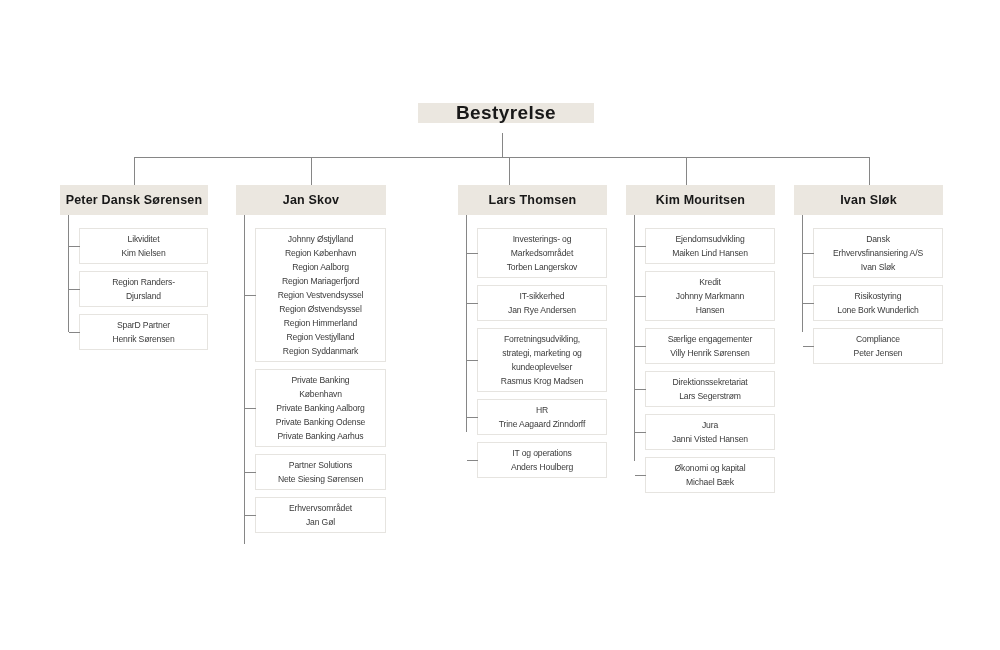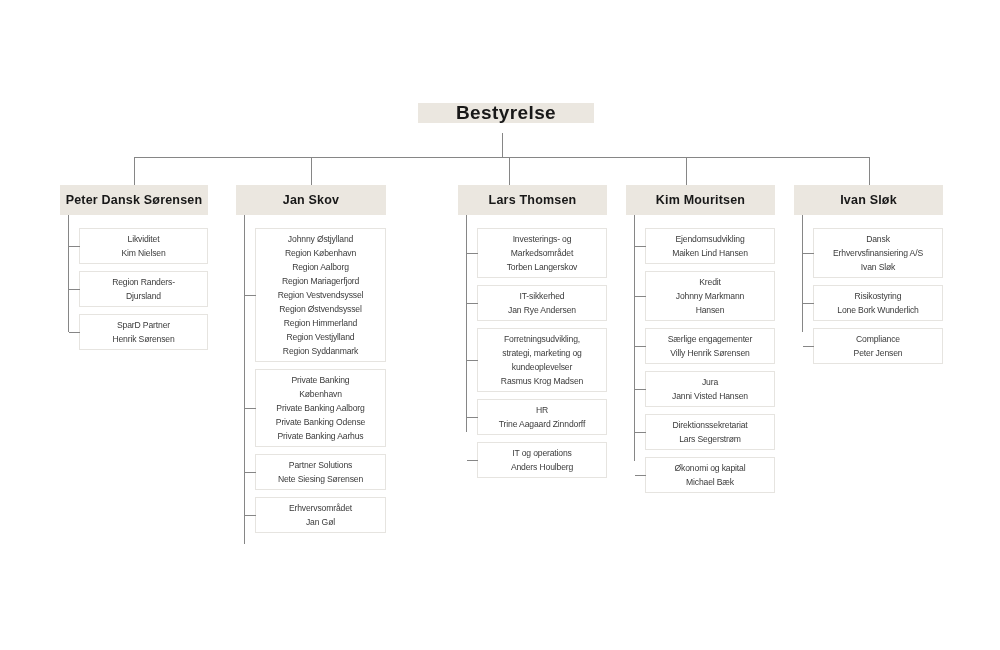--- a/index.html
+++ b/index.html
@@ -146,26 +146,26 @@
           </div>
           <div class="child-box">
             <div class="item">Kredit</div>
             <div class="item">Johnny Markmann Hansen</div>
           </div>
           <div class="child-box">
             <div class="item">Særlige engagementer</div>
             <div class="item">Villy Henrik Sørensen</div>
           </div>
           <div class="child-box">
+            <div class="item">Direktionssekretariat</div>
+            <div class="item">Lars Segerstrøm</div>
+          </div>
+          <div class="child-box">
             <div class="item">Jura</div>
             <div class="item">Janni Visted Hansen</div>
-          </div>
-          <div class="child-box">
-            <div class="item">Direktionssekretariat</div>
-            <div class="item">Lars Segerstrøm</div>
           </div>
           <div class="child-box">
             <div class="item">Økonomi og kapital</div>
             <div class="item">Michael Bæk</div>
           </div>
         </div>
       </div>
       <div class="column" style="left: 794px; top: 185px; width: 149px;">
         <div class="col-head">Ivan Sløk</div>
         <div class="col-vline" style="height: 117px;"></div>

